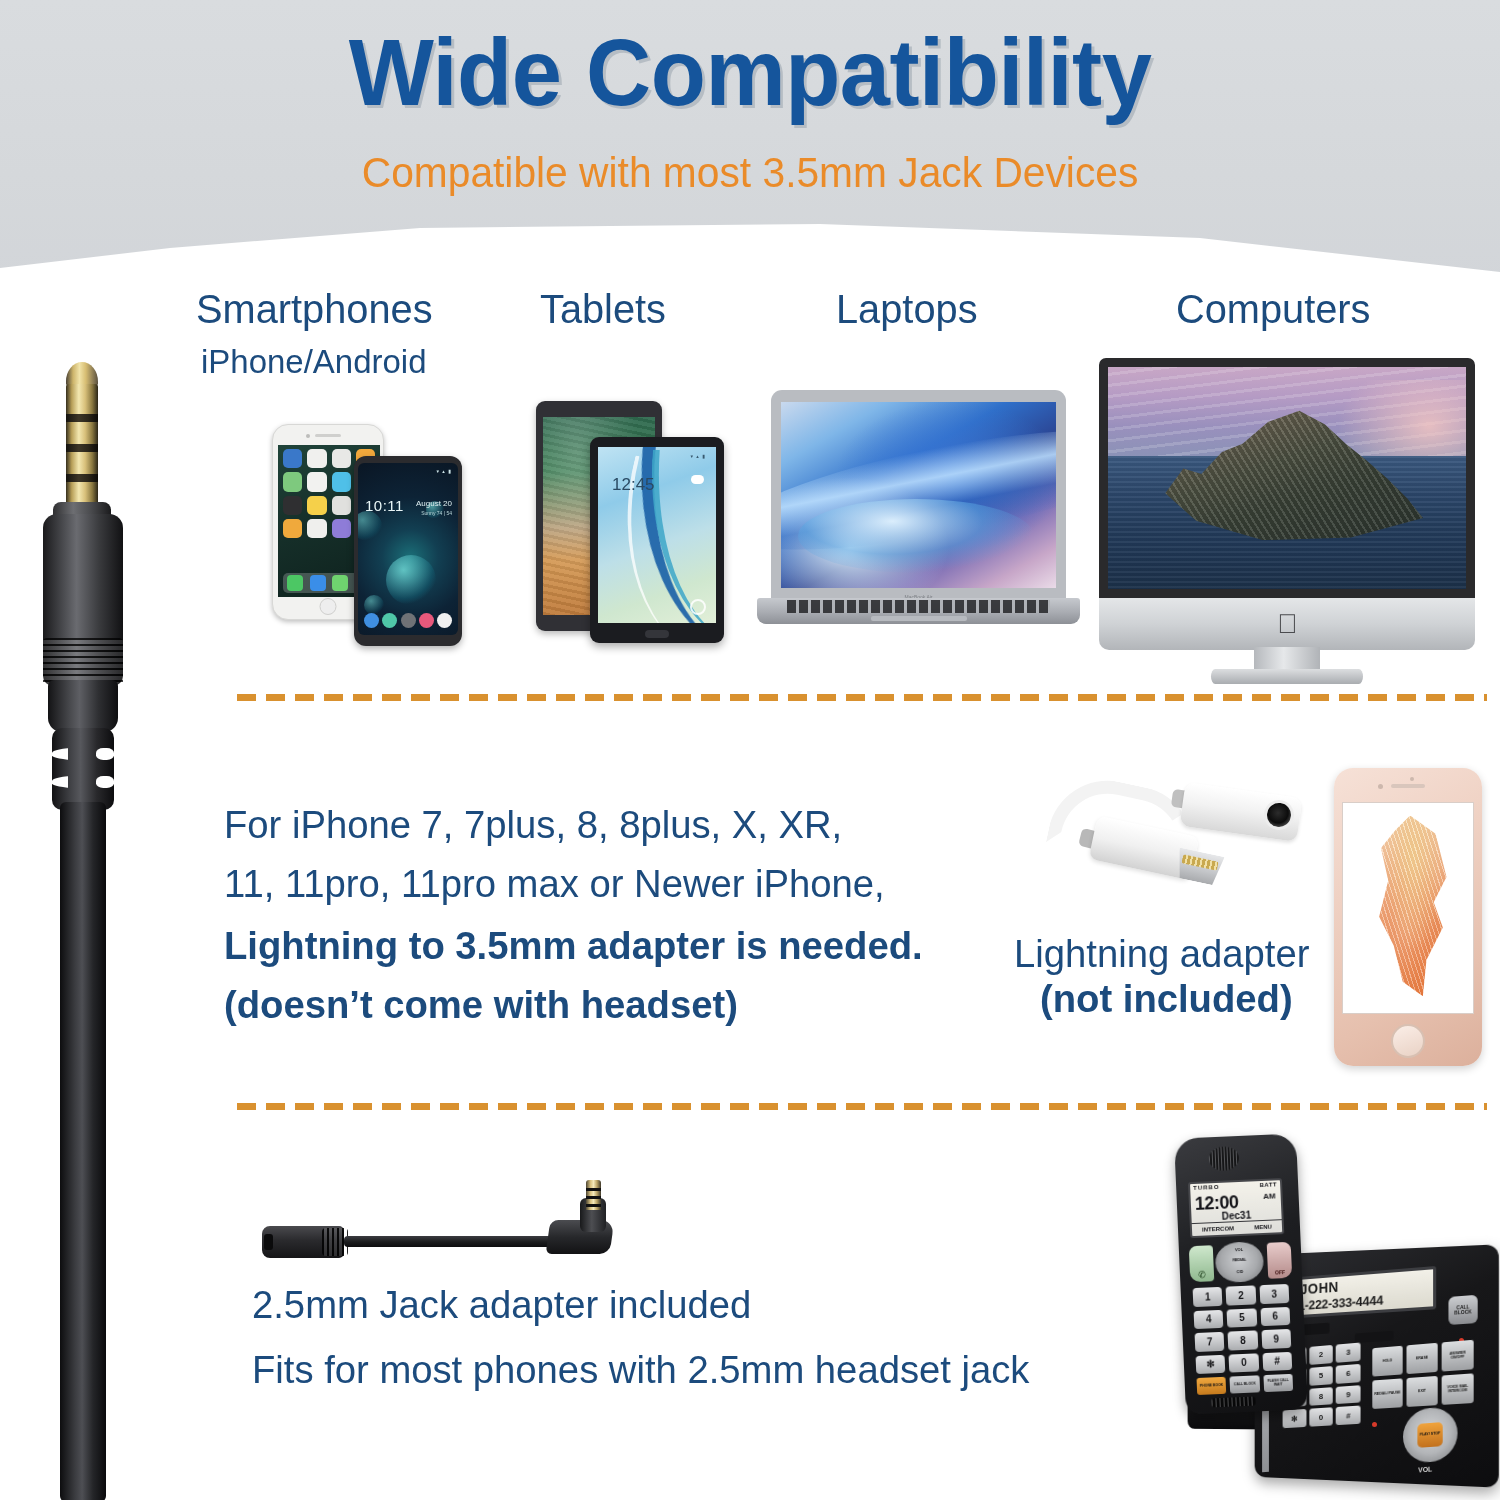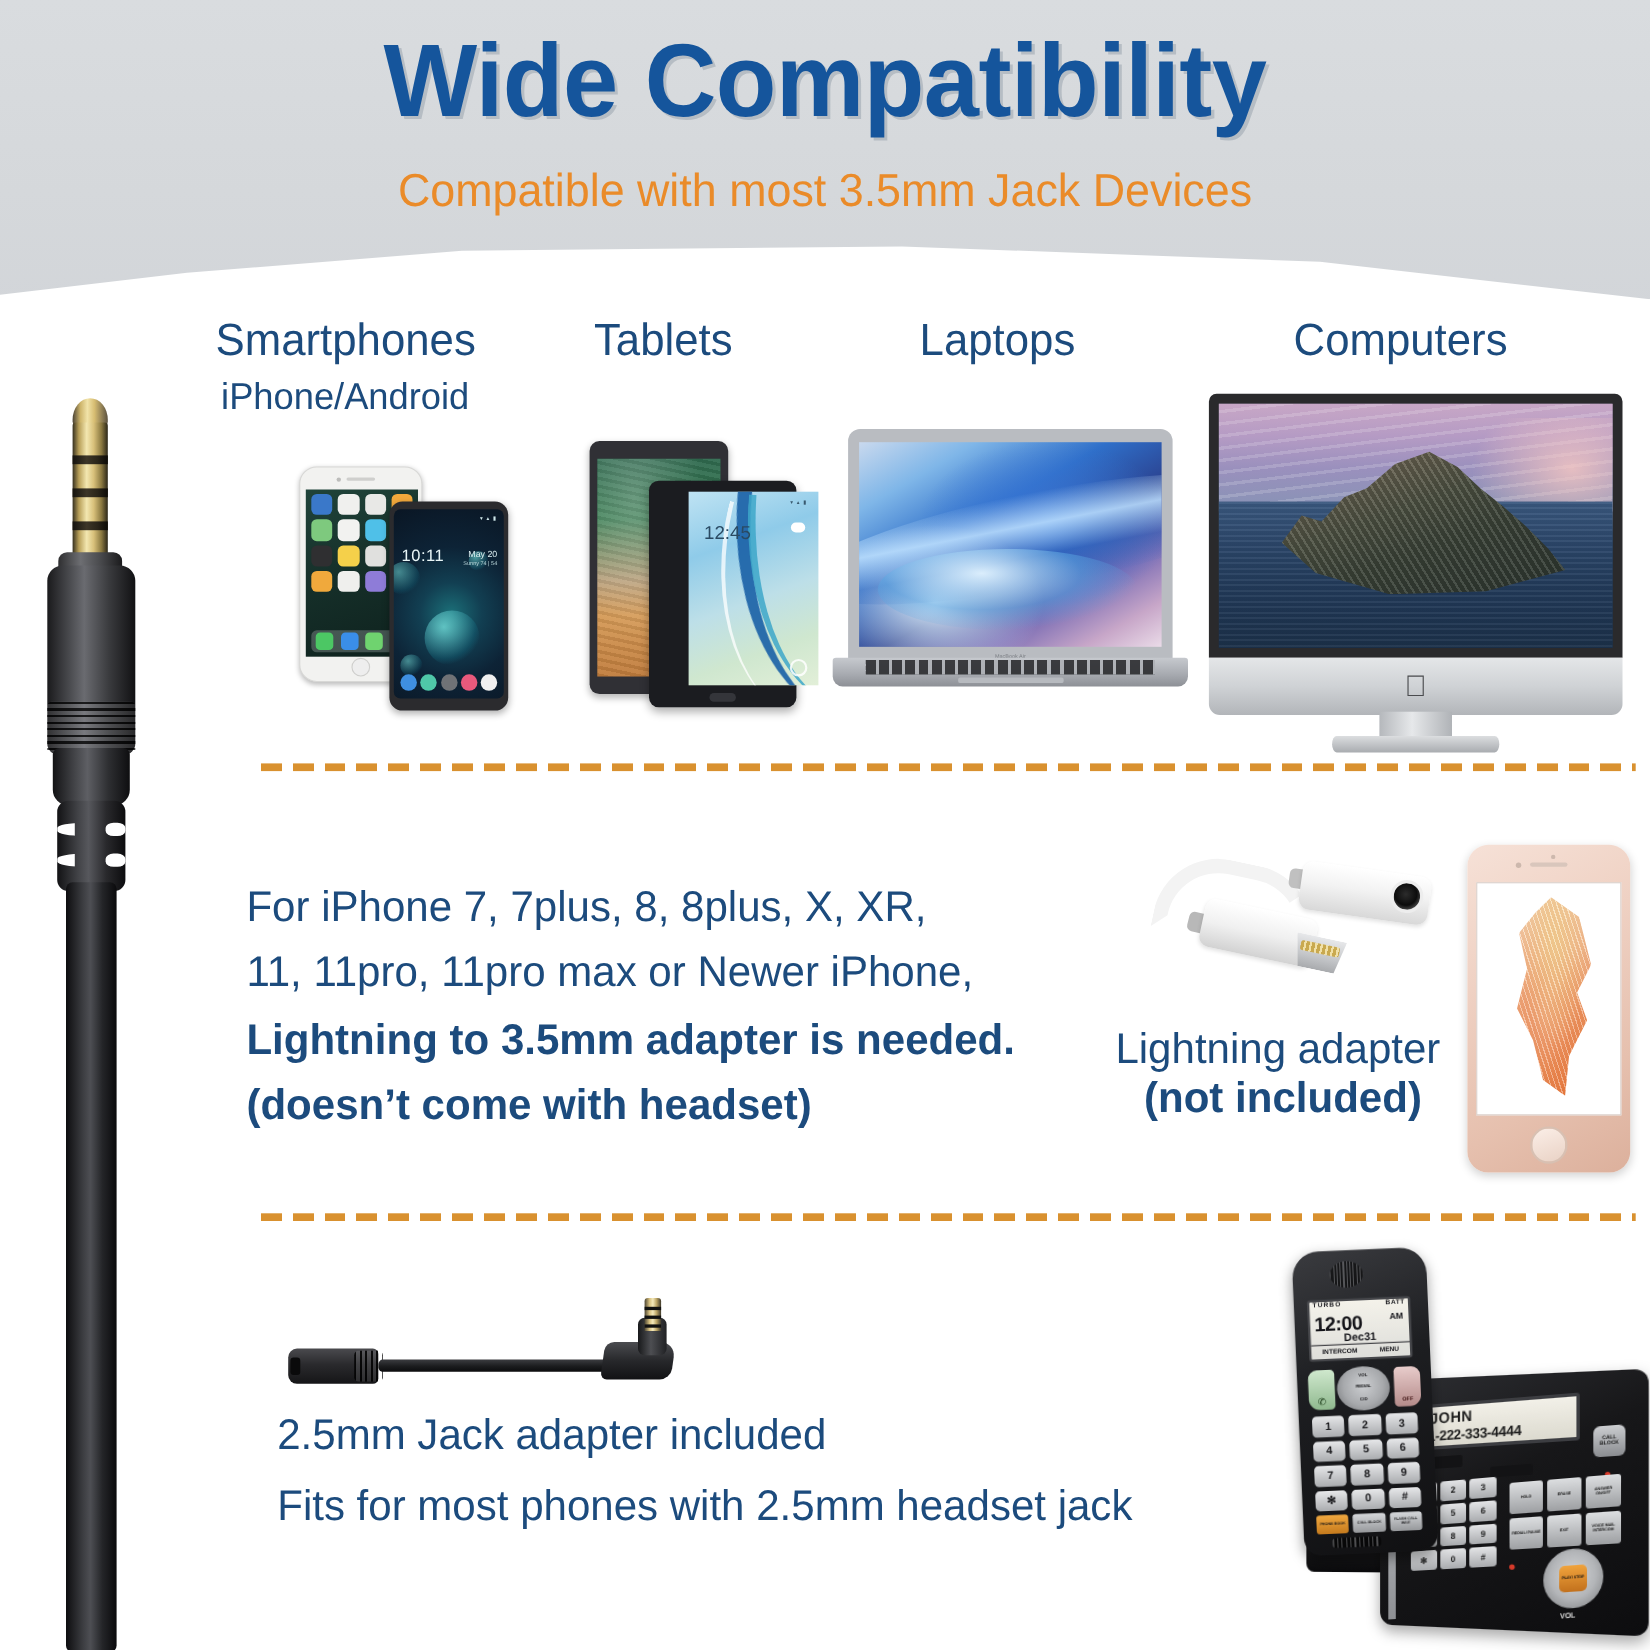--- a/index.html
+++ b/index.html
@@ -246,21 +246,20 @@
   
   #samtab {
     left: 590px; top: 437px; width: 134px; height: 206px;
     background: #1b1c20; border-radius: 9px;
     box-shadow: 0 4px 9px rgba(0,0,0,.32);
   }
   #samtab .scr {
     position: absolute; left: 8px; top: 10px; width: 118px; height: 176px;
     background: linear-gradient(160deg,#bfe3f3 0%, #8fcbe9 28%, #bddfe8 55%, #cfe7cf 78%, #e2efd8 100%);
     overflow: hidden;
-    margin-left: 28px;
   }
   #samtab .swirl {
     position: absolute; left: 30px; top: -14px; width: 140px; height: 215px;
     border-left: 13px solid #1d63a8;
     border-radius: 0 0 0 100%;
     transform: rotate(9deg);
     filter: blur(.3px);
     opacity: .92;
   }
   #samtab .swirl2 {
@@ -770,21 +769,21 @@
   </div>
 
   <div class="dev" id="android">
     <div class="scr">
       <div class="bub b2"></div>
       <div class="bub b3"></div>
       <div class="bub b1"></div>
       <div class="bub b4"></div>
       <div class="status">▾ ▴ ▮</div>
       <div class="clock">10:11</div>
-      <div class="dt">May 20</div>
+      <div class="dt">August 20</div>
       <div class="dt2">Sunny  74 | 54</div>
       <div class="dockrow">
         <i style="background:#3f8fe0"></i>
         <i style="background:#4fc7a8"></i>
         <i style="background:#6f7276"></i>
         <i style="background:#e8597c"></i>
         <i style="background:#f0f0f0"></i>
       </div>
     </div>
   </div>

